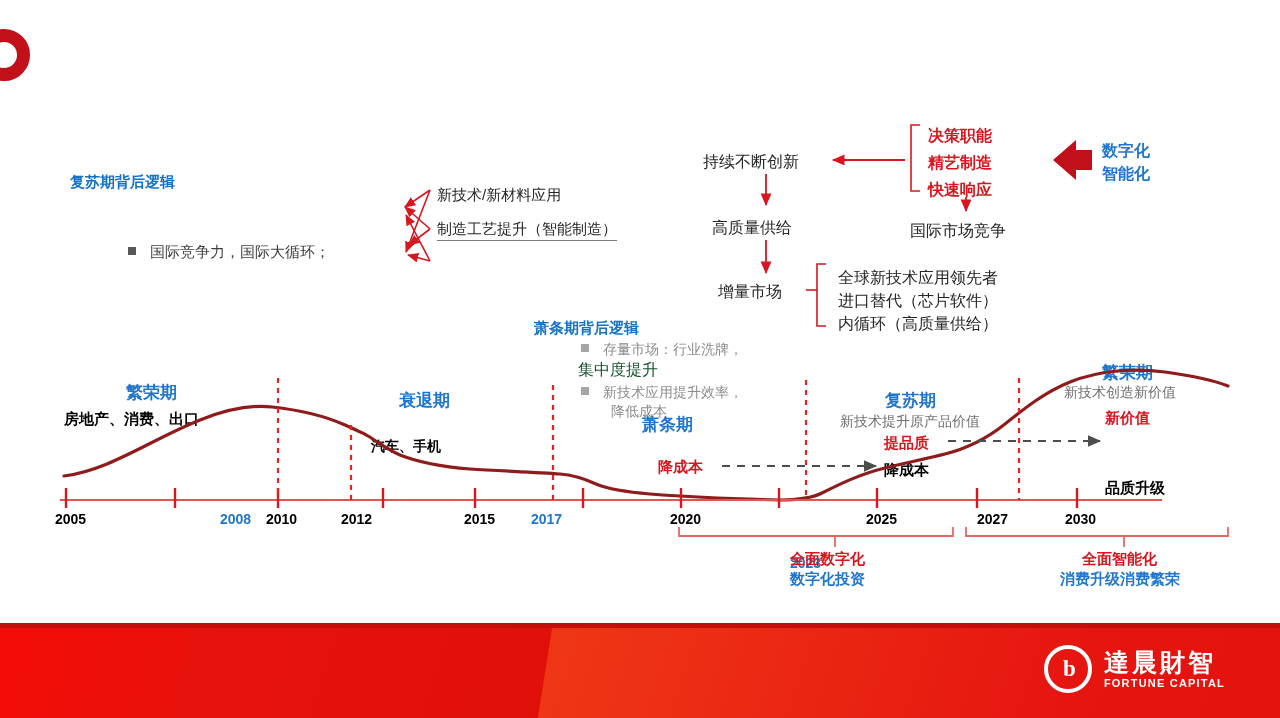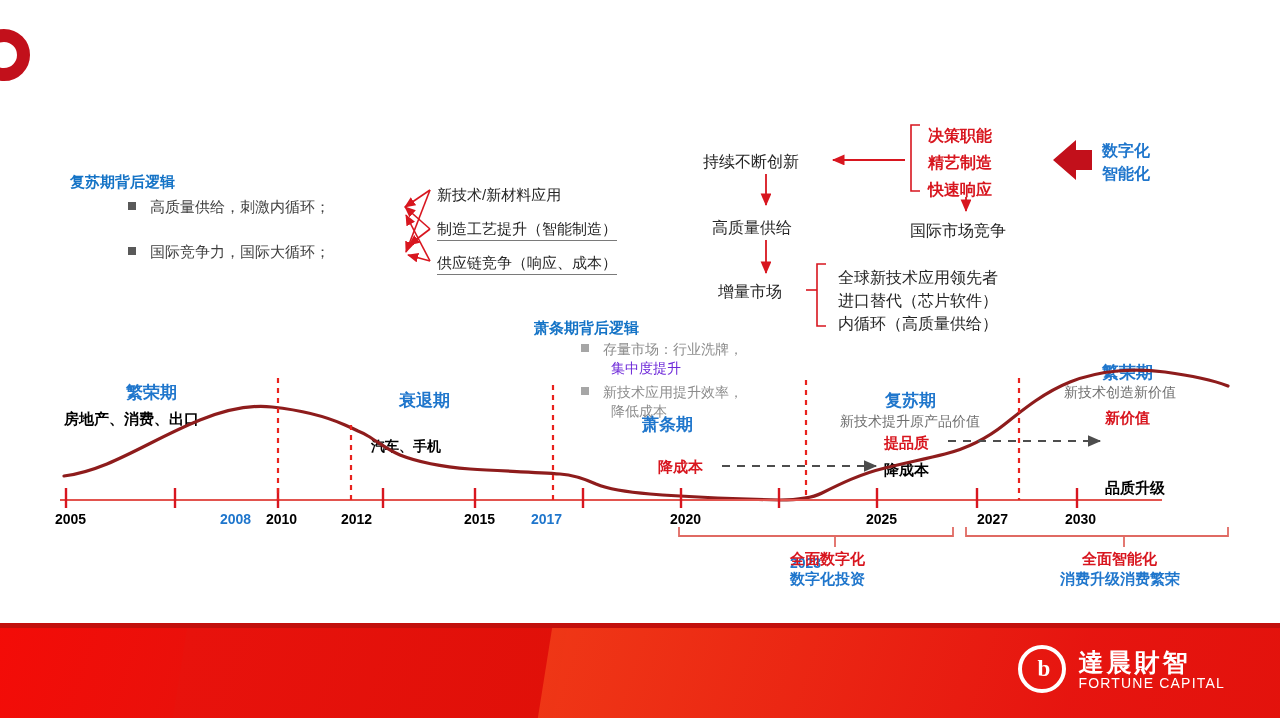--- a/index.html
+++ b/index.html
@@ -53,42 +53,38 @@
      background:linear-gradient(100deg,#f50b07 0%,#e8110b 100%);transform:skewX(-9deg);}
   .footer .sheen2{position:absolute;left:180px;top:5px;width:380px;height:90px;
      background:linear-gradient(100deg,#e8120c 0%,#e01009 100%);transform:skewX(-9deg);}
   .footer .sheen3{position:absolute;left:545px;top:5px;width:760px;height:90px;
      background:linear-gradient(100deg,#f03a17 0%,#e61510 70%,#e2120c 100%);transform:skewX(-9deg);opacity:.92;}
   .footer-logo{position:absolute;right:55px;top:22px;display:flex;align-items:center;gap:12px;}
   .fl-circle{width:48px;height:48px;border-radius:50%;border:4px solid #fff;
      box-sizing:border-box;position:relative;display:flex;align-items:center;justify-content:center;
      color:#fff;font-weight:bold;font-size:23px;font-family:"Liberation Serif",serif;letter-spacing:-3px;}
   .fl-txt .cn{color:#fff;font-size:25px;font-weight:bold;letter-spacing:3px;line-height:27px;}
-  .fl-txt .en{color:#fff;font-size:14px;font-weight:normal;letter-spacing:1.2px;line-height:14px;}
+  .fl-txt .en{color:#fff;font-size:11px;font-weight:bold;letter-spacing:1.2px;line-height:14px;}
 </style>
 </head>
 <body>
 
 <div class="slide">
 
   <div class="logo-mark"></div>
 
 
   <div class="tx blue-h" style="left:70px;top:173px;">复苏期背后逻辑</div>
 
-  <div class="bullet-row" style="left:128px;top:198px;">
-    <span class="sq"></span><span>高质量供给，刺激内循环；</span>
-  </div>
   <div class="bullet-row" style="left:128px;top:243px;">
     <span class="sq"></span><span>国际竞争力，国际大循环；</span>
   </div>
 
   <div class="tx dark" style="left:437px;top:186px;font-size:15px;">新技术/新材料应用</div>
   <div class="tx dark uline" style="left:437px;top:220px;font-size:15px;">制造工艺提升（智能制造）</div>
-  <div class="tx dark uline" style="left:437px;top:254px;font-size:15px;">供应链竞争（响应、成本）</div>
 
   <div class="tx dark" style="left:703px;top:152px;font-size:16px;">持续不断创新</div>
   <div class="tx dark" style="left:712px;top:218px;font-size:16px;">高质量供给</div>
   <div class="tx dark" style="left:718px;top:282px;font-size:16px;">增量市场</div>
   <div class="tx dark" style="left:910px;top:221px;font-size:16px;">国际市场竞争</div>
 
   <div class="tx red-b" style="left:928px;top:126px;font-size:16px;">决策职能</div>
   <div class="tx red-b" style="left:928px;top:153px;font-size:16px;">精艺制造</div>
   <div class="tx red-b" style="left:928px;top:180px;font-size:16px;">快速响应</div>
 
@@ -97,21 +93,21 @@
   <div class="tx dark" style="left:838px;top:314px;font-size:16px;">内循环（高质量供给）</div>
 
   <div class="tx blue-lbl" style="left:1102px;top:141px;font-size:16px;">数字化</div>
   <div class="tx blue-lbl" style="left:1102px;top:164px;font-size:16px;">智能化</div>
 
   <div class="tx blue-h" style="left:534px;top:319px;">萧条期背后逻辑</div>
 
   <div class="bullet-row" style="left:581px;top:341px;font-size:14px;color:#8c8c8c;">
     <span class="sq sq-lt"></span><span>存量市场：行业洗牌，</span>
   </div>
-  <div class="tx" style="left:611px;top:360px;font-size:14px;color:#6d28d9;">集中度提升</div>
+  <div class="tx" style="left:578px;top:360px;font-size:16px;color:#14532d;">集中度提升</div>
 
   <div class="bullet-row" style="left:581px;top:384px;font-size:14px;color:#8c8c8c;">
     <span class="sq sq-lt"></span><span>新技术应用提升效率，</span>
   </div>
   <div class="tx" style="left:611px;top:403px;font-size:14px;color:#8c8c8c;">降低成本</div>
 
   <div class="tx blue-lbl" style="left:126px;top:381px;font-size:17px;">繁荣期</div>
   <div class="tx blk-b" style="left:64px;top:410px;font-size:15px;">房地产、消费、出口</div>
 
   <div class="tx blue-lbl" style="left:399px;top:389px;font-size:17px;">衰退期</div>

